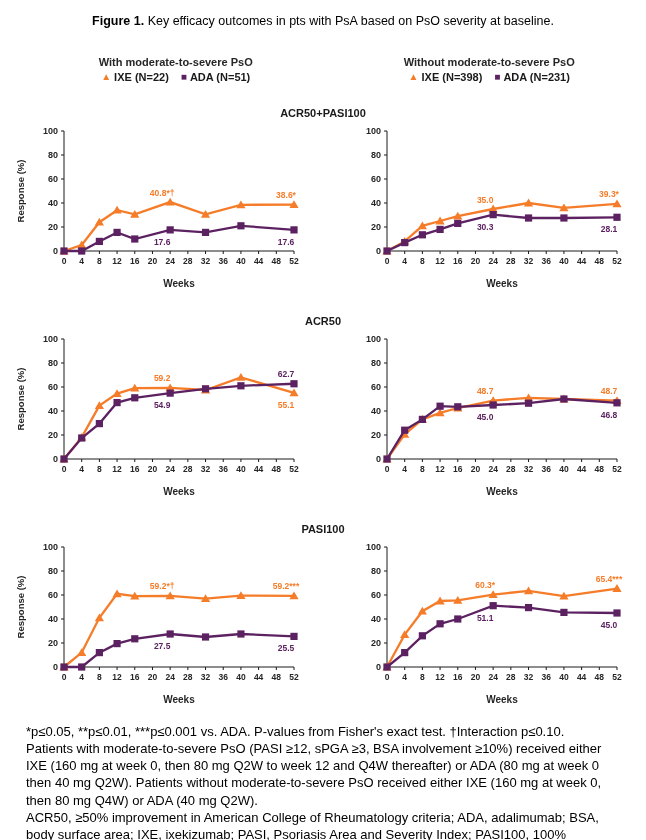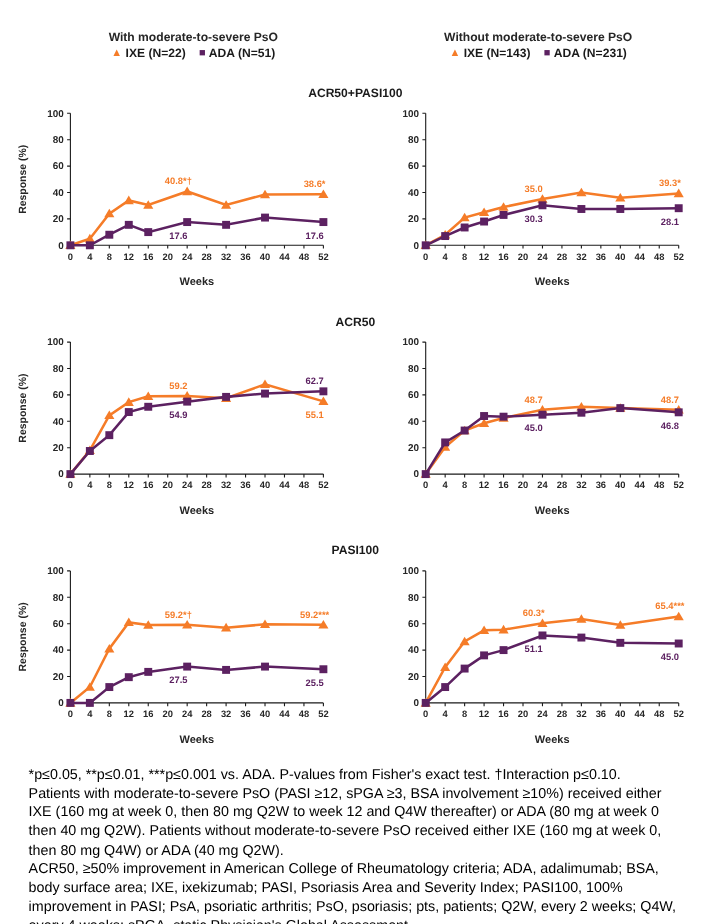--- a/index.html
+++ b/index.html
@@ -19,41 +19,44 @@
   .chart-slot{width:50%;display:flex;justify-content:center;}
   svg text{font-family:"Liberation Sans",sans-serif;}
   .footnotes{margin:16px 24px 0 26px;font-size:13px;line-height:1.32;color:#000;}
   .footnotes p{margin:0;}
 </style>
 </head>
 <body>
 
 <div class="page">
 
+  <div class="fig-title">
+    <span class="bold">Figure 1.</span><span> Key efficacy outcomes in pts with PsA based on PsO severity at baseline.</span>
+  </div>
 
   <div class="legend-area">
     <div class="legend-group">
       <div class="group-title">With moderate-to-severe PsO</div>
       <div class="legend-items">
         <span class="legend-item">
           <span class="marker-glyph" style="color: rgb(245, 124, 40);">▲</span>
           <span>IXE (N=22)</span>
         </span>
         <span class="legend-item">
           <span class="marker-glyph" style="color: rgb(92, 33, 97);">■</span>
           <span>ADA (N=51)</span>
         </span>
       </div>
     </div>
     <div class="legend-group">
       <div class="group-title">Without moderate-to-severe PsO</div>
       <div class="legend-items">
         <span class="legend-item">
           <span class="marker-glyph" style="color: rgb(245, 124, 40);">▲</span>
-          <span>IXE (N=143)</span>
+          <span>IXE (N=398)</span>
         </span>
         <span class="legend-item">
           <span class="marker-glyph" style="color: rgb(92, 33, 97);">■</span>
           <span>ADA (N=231)</span>
         </span>
       </div>
     </div>
   </div>
 
   <div class="row-title">ACR50+PASI100</div>

